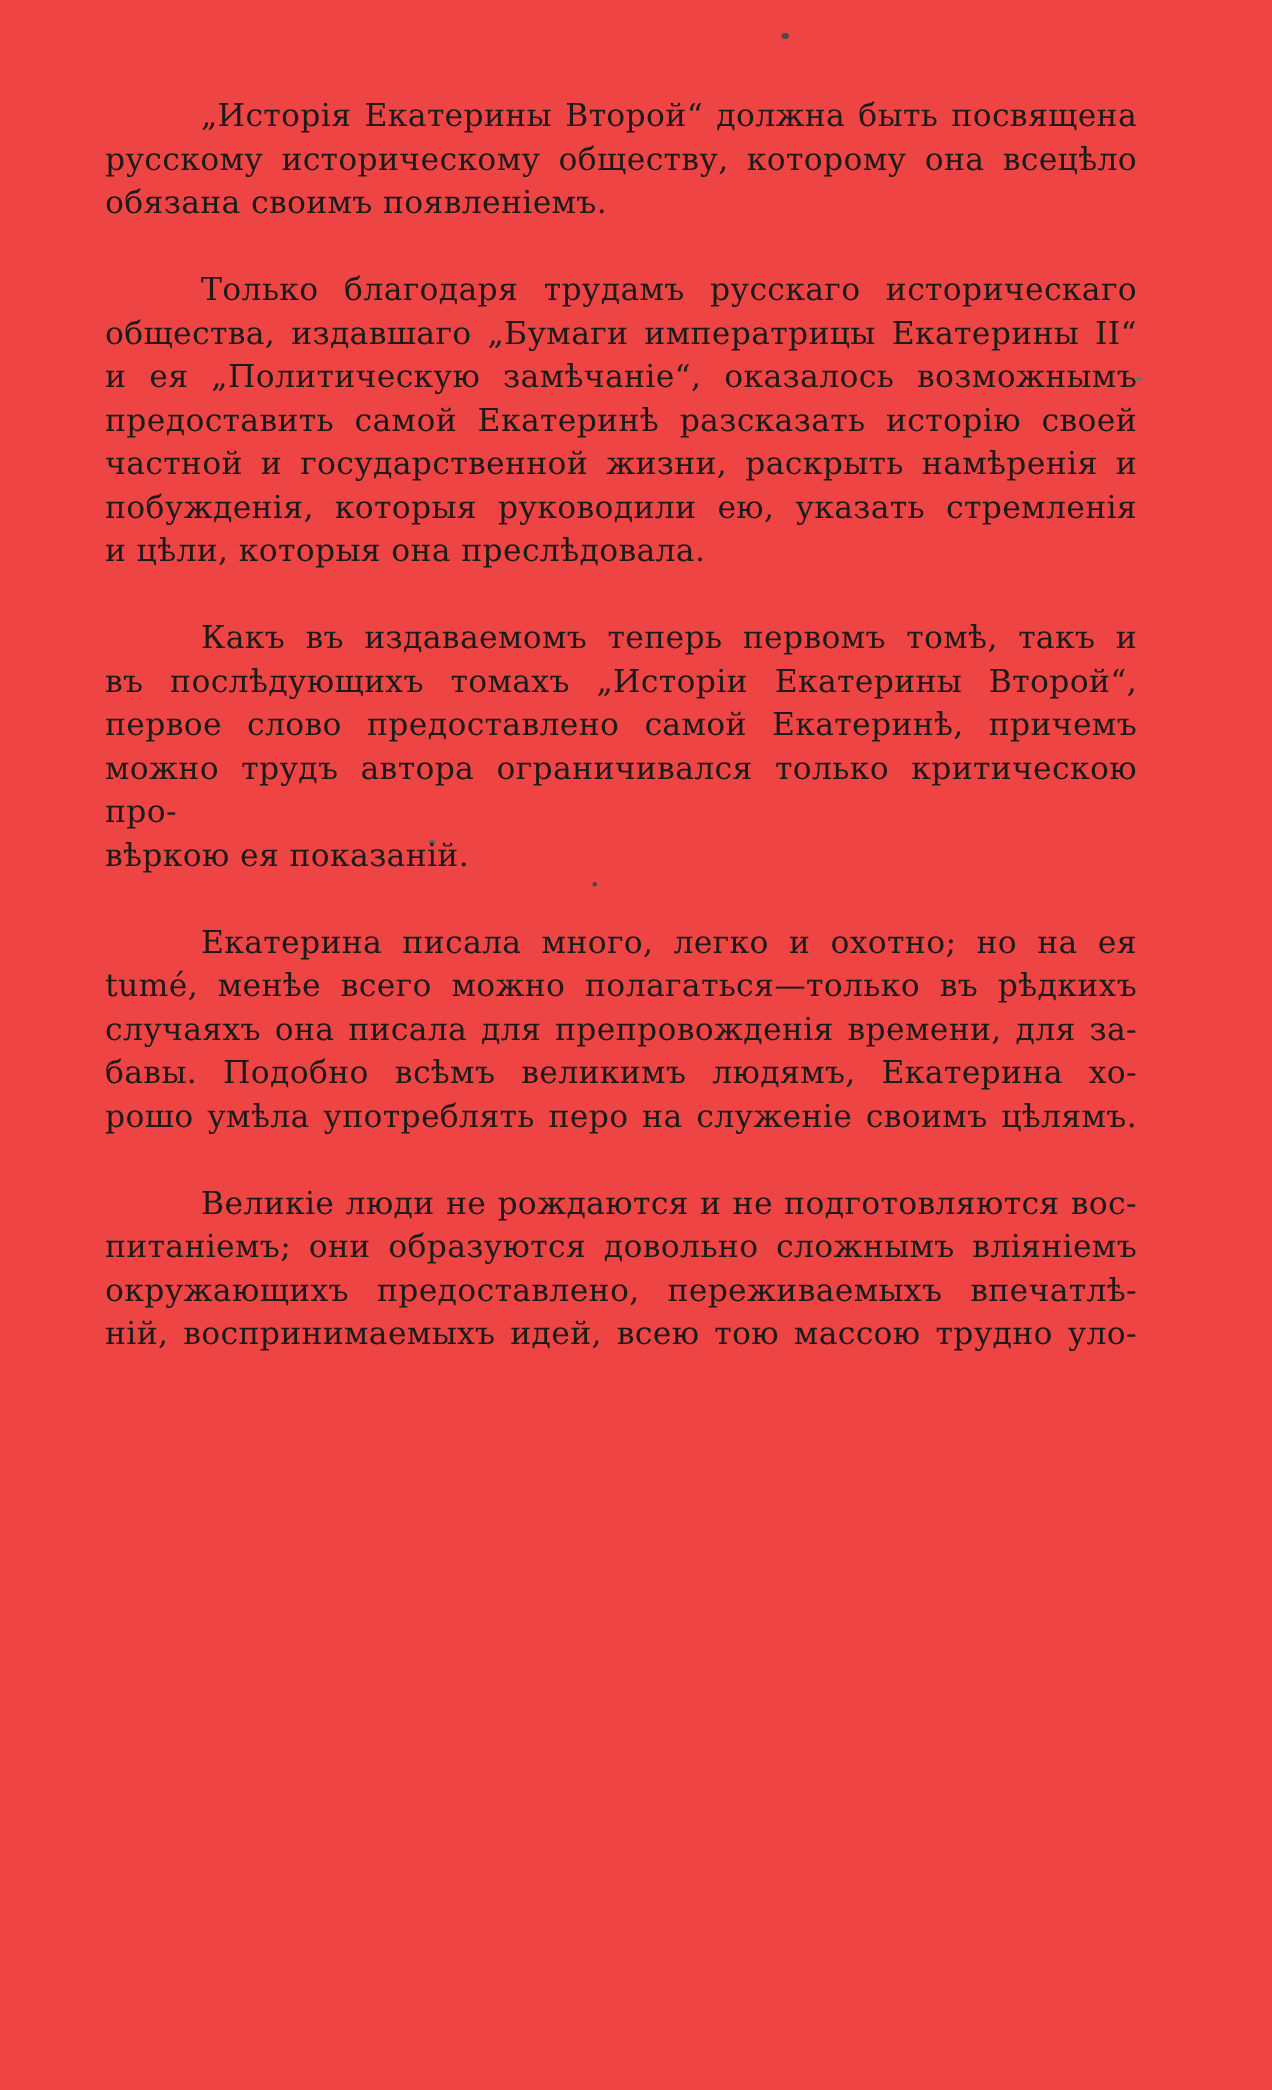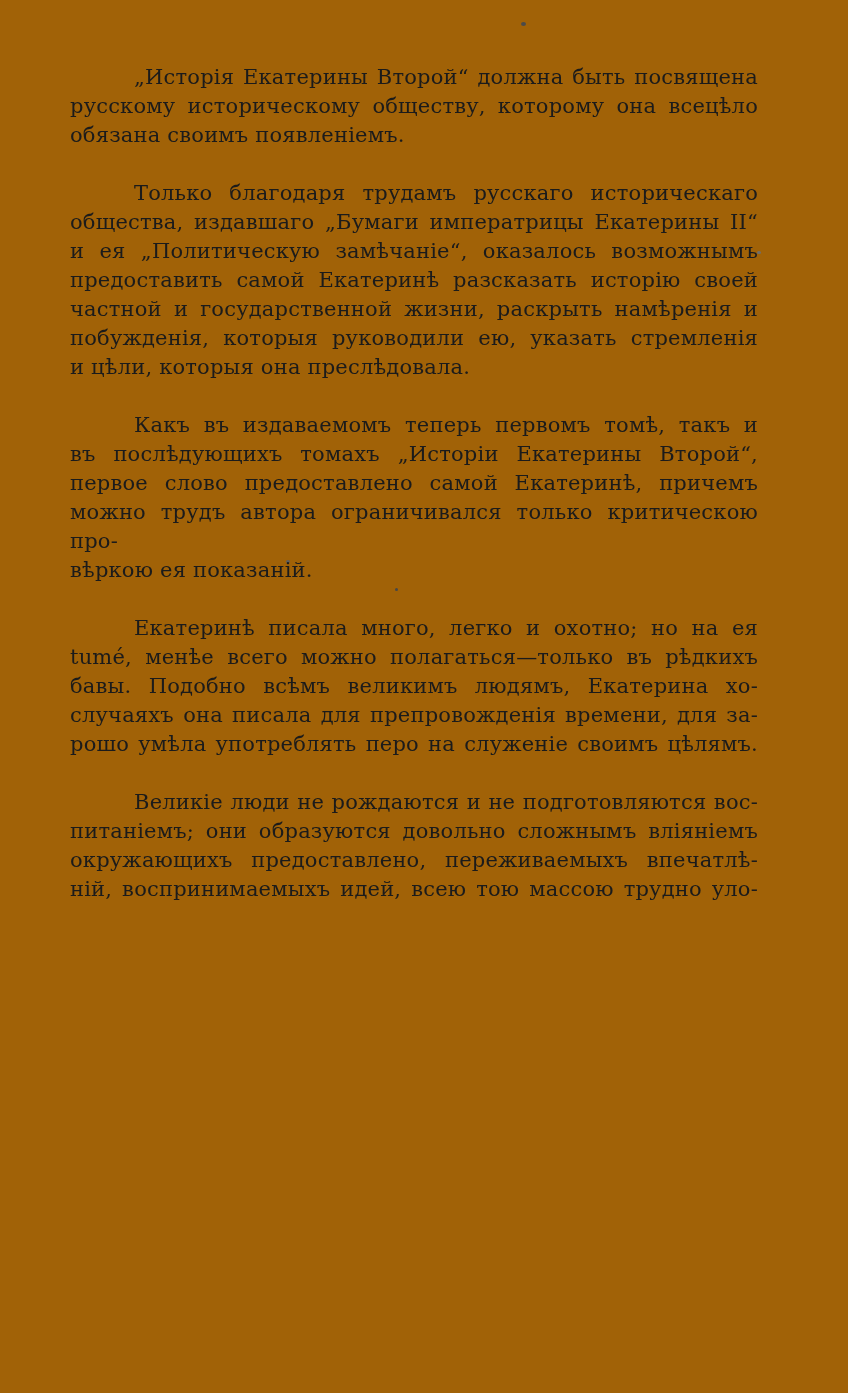--- a/index.html
+++ b/index.html
@@ -4,21 +4,21 @@
 <style>
   html, body {
     margin: 0;
     padding: 0;
     background: #ffffff;
   }
   .page {
     position: relative;
     width: 848px;
     height: 1393px;
-    background: #a16207;
+    background: #ef4444;
     overflow: hidden;
   }
   .text-block {
     position: absolute;
     left: 70px;
     top: 63px;
     width: 688px;
     font-family: "DejaVu Serif", "Liberation Serif", serif;
     font-size: 21px;
     line-height: 29px;
@@ -78,24 +78,24 @@
 
     <div class="para">
       <div class="line first">Какъ въ издаваемомъ теперь первомъ томѣ, такъ и</div>
       <div class="line">въ послѣдующихъ томахъ „Исторіи Екатерины Второй“,</div>
       <div class="line">первое слово предоставлено самой Екатеринѣ, причемъ</div>
       <div class="line">можно трудъ автора ограничивался только критическою про-</div>
       <div class="line endshort">вѣркою ея показаній.</div>
     </div>
 
     <div class="para">
-      <div class="line first">Екатеринѣ писала много, легко и охотно; но на ея</div>
+      <div class="line first">Екатерина писала много, легко и охотно; но на ея</div>
       <div class="line">tumé, менѣе всего можно полагаться—только въ рѣдкихъ</div>
+      <div class="line">случаяхъ она писала для препровожденія времени, для за-</div>
       <div class="line">бавы. Подобно всѣмъ великимъ людямъ, Екатерина хо-</div>
-      <div class="line">случаяхъ она писала для препровожденія времени, для за-</div>
       <div class="line">рошо умѣла употреблять перо на служеніе своимъ цѣлямъ.</div>
     </div>
 
     <div class="para">
       <div class="line first">Великіе люди не рождаются и не подготовляются вос-</div>
       <div class="line">питаніемъ; они образуются довольно сложнымъ вліяніемъ</div>
       <div class="line">окружающихъ предоставлено, переживаемыхъ впечатлѣ-</div>
       <div class="line">ній, воспринимаемыхъ идей, всею тою массою трудно уло-</div>
     </div>
 

